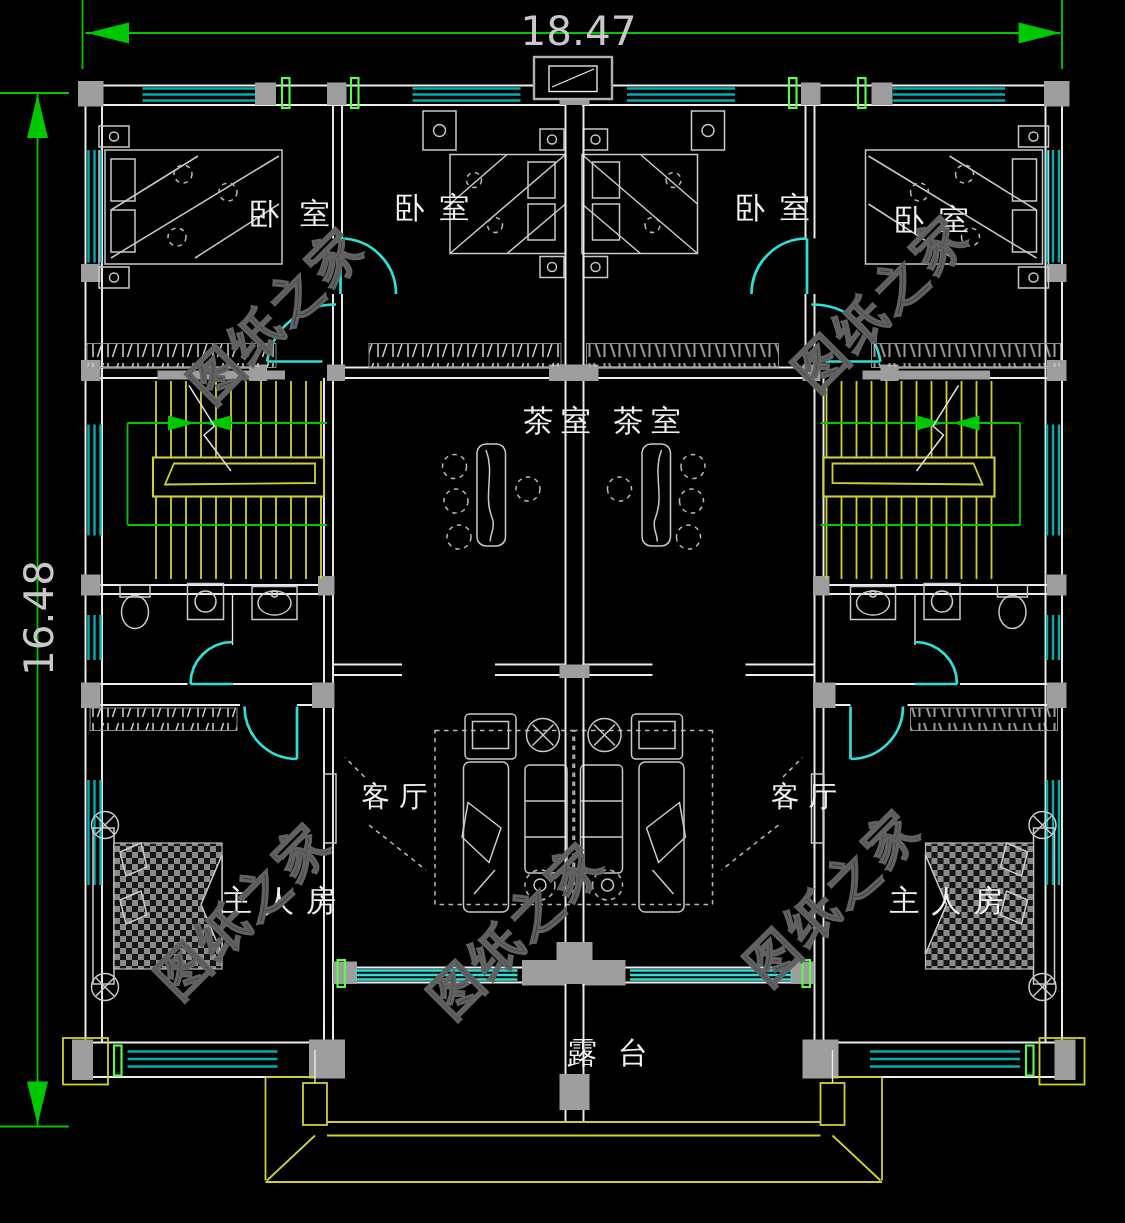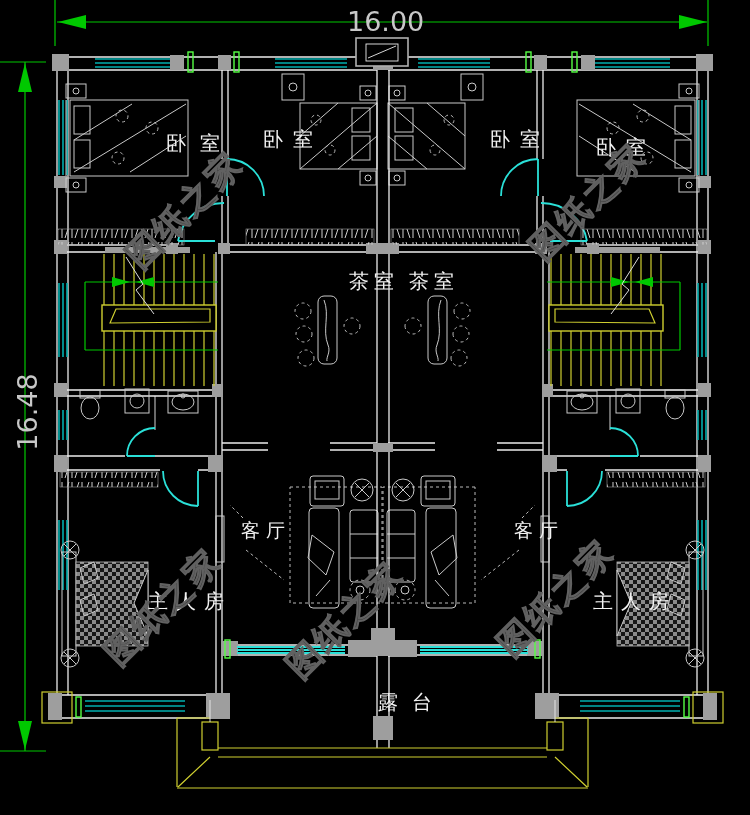--- a/index.html
+++ b/index.html
@@ -211,21 +211,21 @@
       <polygon class="grf" points="58,22 86,15 86,29"></polygon>
       <polygon class="grf" points="707,22 679,15 679,29"></polygon>
     </g>
     <g>
       <path class="gr" d="M25,62 V751 M0,62 H46 M0,751 H46"></path>
       <polygon class="grf" points="25,63 18,92 32,92"></polygon>
       <polygon class="grf" points="25,750 18,721 32,721"></polygon>
     </g>
   </svg>
 
-  <div class="dim" style="left:347px;top:6px;">16.00</div>
+  <div class="dim" style="left:347px;top:6px;">18.47</div>
   <div class="dim" style="left:27px;top:412px;transform:translate(-50%,-50%) rotate(-90deg);">16.48</div>
 
   <div class="lbl" style="left:200px;top:143px;font-size:20px;letter-spacing:14px;">卧室</div>
   <div class="lbl" style="left:293px;top:139px;font-size:20px;letter-spacing:10px;">卧室</div>
   <div class="lbl" style="left:520px;top:139px;font-size:20px;letter-spacing:10px;">卧室</div>
   <div class="lbl" style="left:626px;top:147px;font-size:20px;letter-spacing:10px;">卧室</div>
   <div class="lbl" style="left:374px;top:281px;font-size:20px;letter-spacing:5px;">茶室</div>
   <div class="lbl" style="left:434px;top:281px;font-size:20px;letter-spacing:5px;">茶室</div>
   <div class="lbl" style="left:266px;top:531px;font-size:19px;letter-spacing:6px;">客厅</div>
   <div class="lbl" style="left:539px;top:531px;font-size:19px;letter-spacing:6px;">客厅</div>

